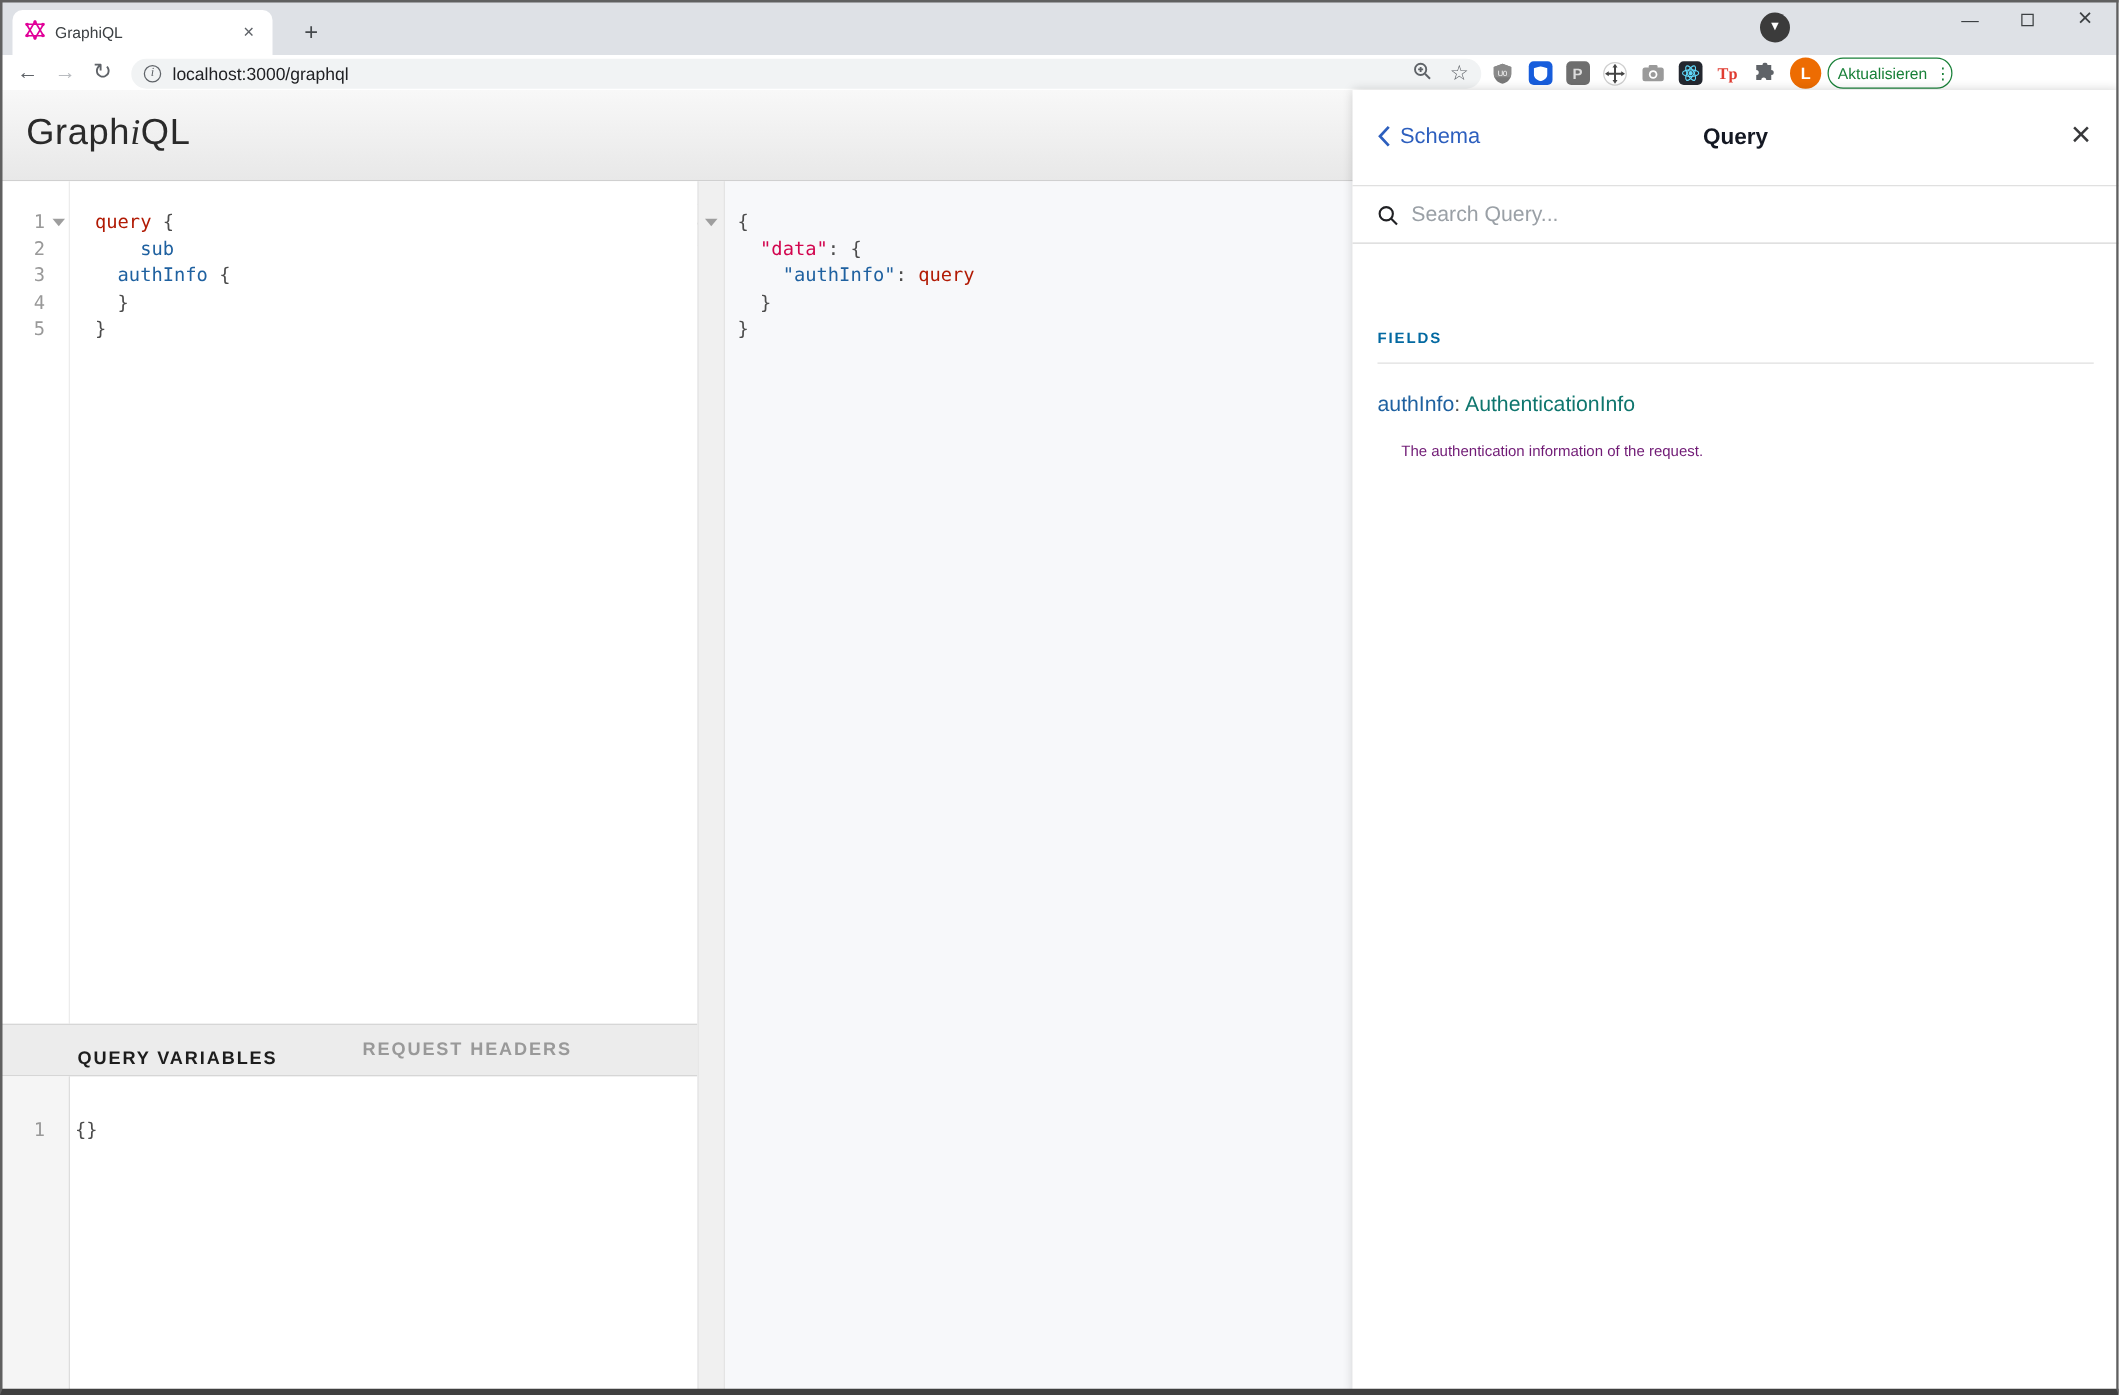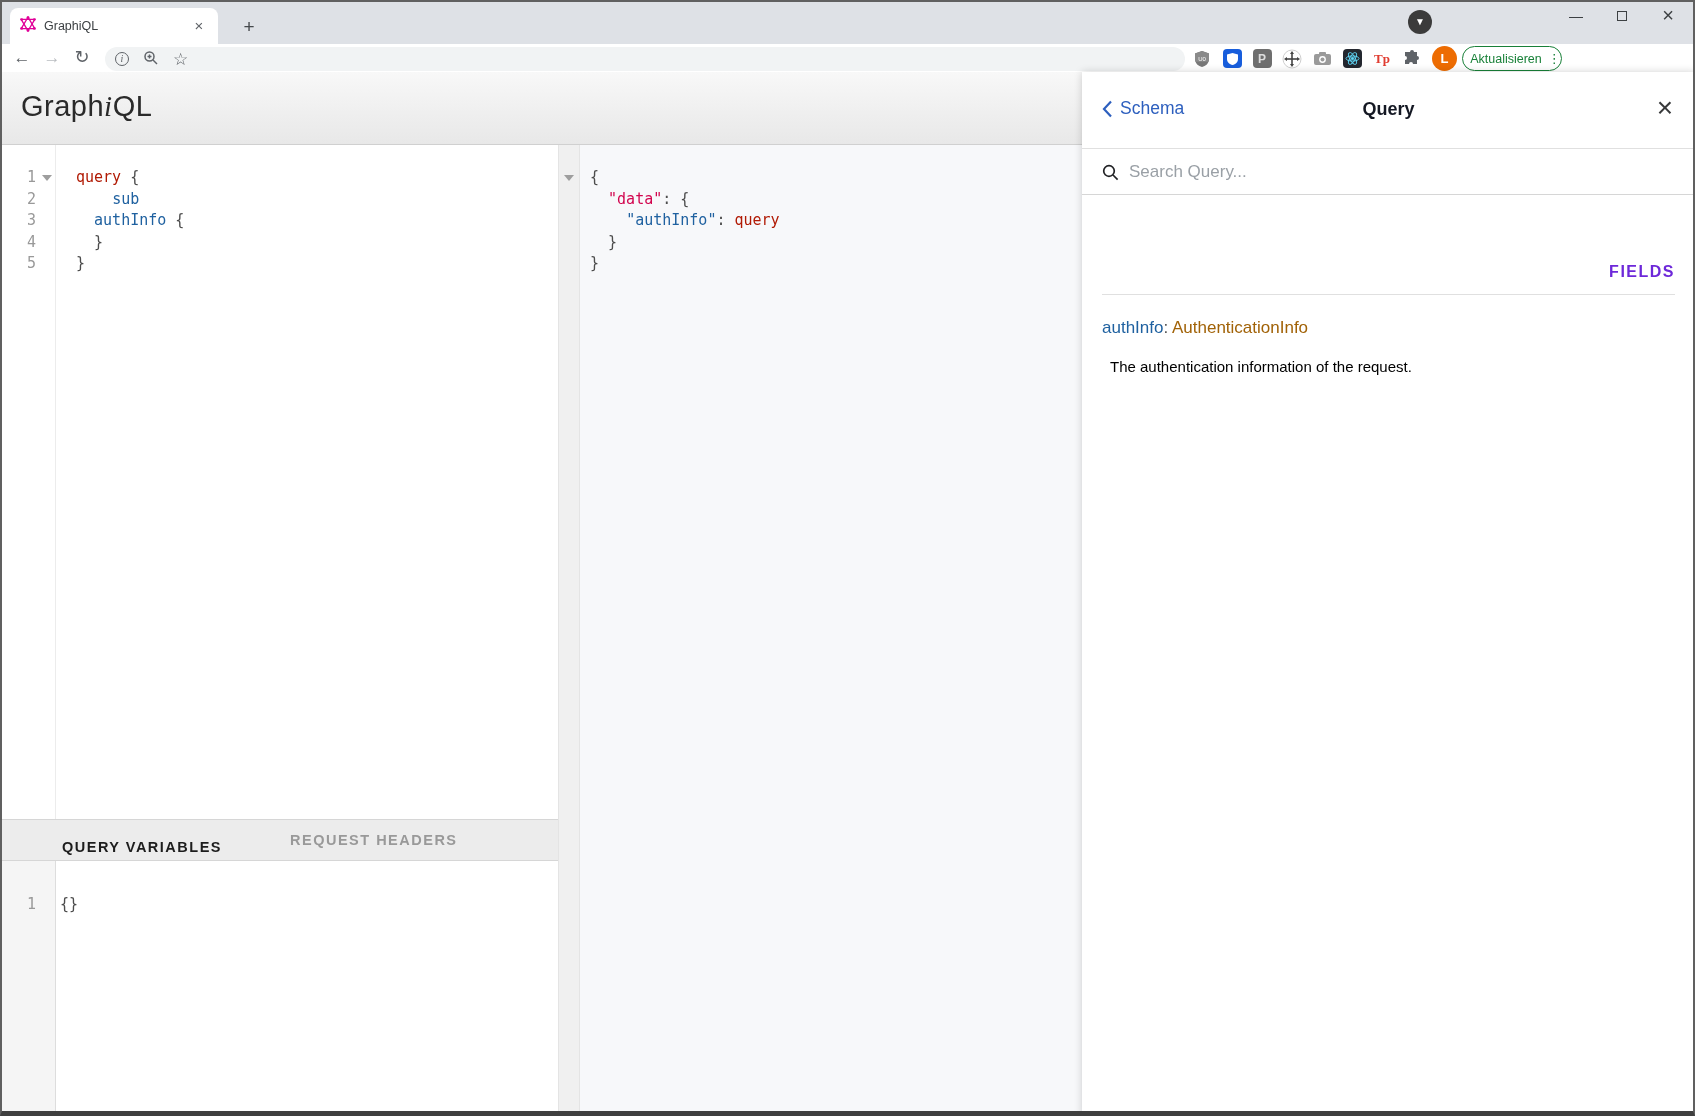--- a/index.html
+++ b/index.html
@@ -107,27 +107,27 @@
     color:#2d5fbe; font-size:17.5px; }
   .doc-title { position:absolute; left:0; right:0; top:27px; text-align:center; font-weight:bold; font-size:18px; color:#141823; }
   .doc-close { position:absolute; right:22px; top:22px; font-size:28px; font-weight:300; color:#38393b; line-height:28px; }
   .doc-search { position:absolute; left:0; top:78px; width:100%; height:45px; border-bottom:1px solid #d6d6d6;
     display:flex; align-items:center; padding:16px 20px; }
   .doc-search input { border:none; outline:none; background:transparent; font-size:17px; color:#333; margin-left:10px; width:400px;
     font-family:"Liberation Sans","DejaVu Sans",sans-serif; }
   .doc-search input::placeholder { color:#9aa0a6; }
   .doc-body { position:absolute; left:0; top:124px; right:0; bottom:0; padding:20px; }
   .no-desc { font-size:17px; color:#54575c; margin-top:9px; }
-  .fields-h { margin-top:47px; font-size:16px; font-weight:bold; letter-spacing:1.5px; color:#6d28d9;
-    border-bottom:1px solid #e0e0e0; padding-bottom:13px;text-align:right; }
+  .fields-h { margin-top:47px; font-size:12px; font-weight:bold; letter-spacing:1.5px; color:#0369a1;
+    border-bottom:1px solid #e0e0e0; padding-bottom:13px; }
   .field-row { margin-top:23px; font-size:17px; }
   .field-name { color:#1F61A0; }
   .field-sep { color:#555; }
-  .field-type { color:#a16207; }
-  .field-desc { margin-top:20px; margin-left:8px; font-size:15px; color:#000000; }
+  .field-type { color:#0f766e; }
+  .field-desc { margin-top:20px; margin-left:19px; font-size:12px; color:#701a75; }
 </style>
 </head>
 <body>
 
 <div class="tabstrip">
   <div class="tab">
     <span>
       <svg width="16" height="16" viewBox="0 0 16 16">
           <g stroke="#e10098" stroke-width="1.3" fill="none">
         <polygon points="8,1.2 14.8,12.6 1.2,12.6"></polygon>
@@ -154,20 +154,21 @@
     <div class="win-btn" style="font-size:20px">×</div>
   </div>
 </div>
 
 <div class="chrome-toolbar">
   <div class="nav-ic" style="left:8px">←</div>
   <div class="nav-ic" style="left:38px;color:#b9bcc0">→</div>
   <div class="nav-ic" style="left:68px;font-size:18px">↻</div>
   <div class="omnibox">
     <span class="info-ic">i</span>
+    <span class="url">localhost:3000/graphql</span>
     <span class="omni-ic">
       <svg width="16" height="16" viewBox="0 0 16 16" fill="none" stroke="#5f6368" stroke-width="1.5">
         <circle cx="6.5" cy="6.5" r="4.5"></circle>
           <line x1="10" y1="10" x2="14" y2="14"></line>
         <line x1="4.5" y1="6.5" x2="8.5" y2="6.5"></line>
           <line x1="6.5" y1="4.5" x2="6.5" y2="8.5"></line>
         </svg>
     </span>
     <span class="omni-ic" style="font-size:17px">☆</span>
   </div>

